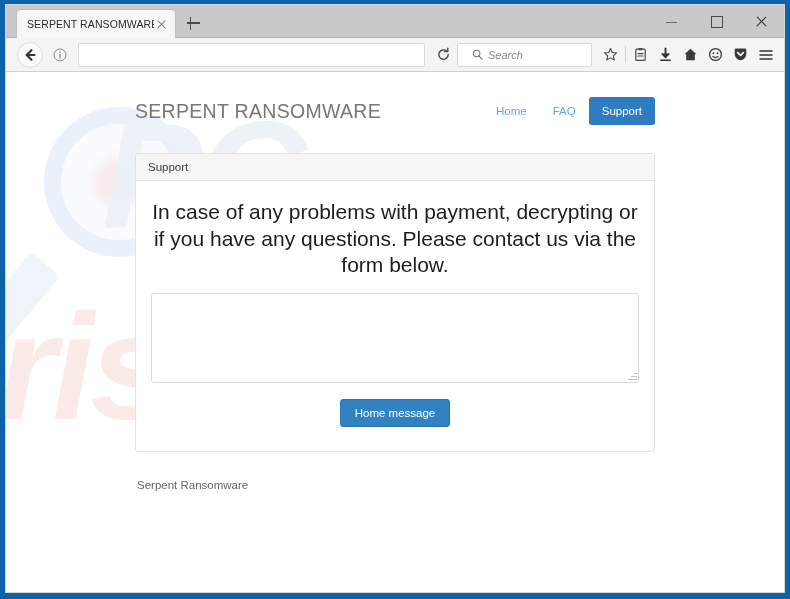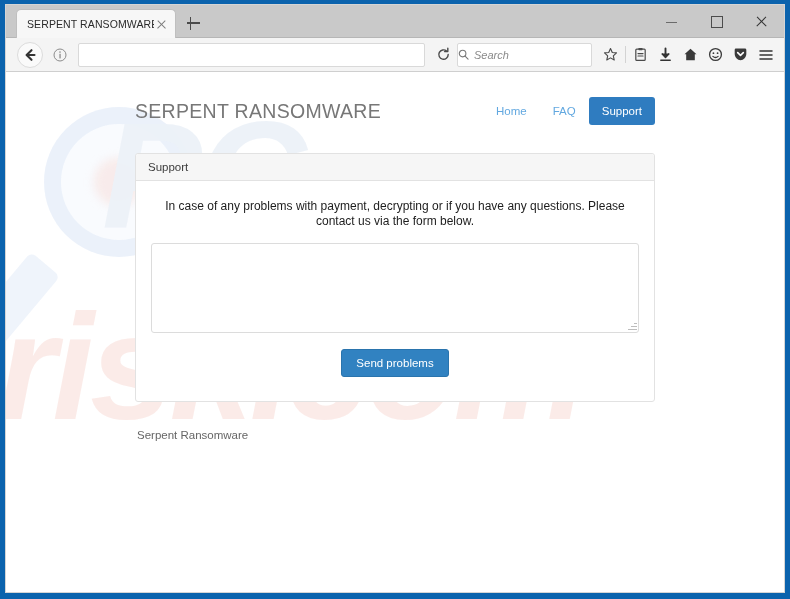--- a/index.html
+++ b/index.html
@@ -154,21 +154,21 @@
     display: flex; align-items: center; justify-content: center;
     margin-right: 2px;
   }
   #search-field {
     width: 135px;
     height: 24px;
     background: #ffffff;
     border: 1px solid #d9d9d9;
     border-radius: 2px;
     display: flex; align-items: center;
-    padding: 0 0;
+    padding: 0 14px;
     flex: 0 0 auto;
     margin-right: 6px;
   }
   #search-placeholder {
     font-size: 11px;
     font-style: italic;
     color: #8a8a8a;
     margin-left: 5px;
   }
   .tb-icon {
@@ -294,21 +294,21 @@
     border-bottom: 1px solid #e2e2e2;
     padding: 7px 12px;
     font-size: 11.5px;
     color: #3c3c3c;
     border-radius: 3px 3px 0 0;
   }
   #panel-body {
     padding: 14px 15px 24px 15px;
   }
   #support-message {
-    font-size: 12px;
+    font-size: 21px;
     color: #1d1d1d;
     text-align: center;
     line-height: 1.27;
     margin: 4px 0 14px 0;
     font-weight: 400;
   }
   #message-textarea {
     width: 100%;
     height: 90px;
     border: 1px solid #dcdcdc;
@@ -498,21 +498,21 @@
             <div id="support-message">In case of any problems with payment, decrypting or if you have any questions. Please contact us via the form below.</div>
             <div class="ta-wrap">
               <textarea id="message-textarea" placeholder="" style=""></textarea>
               <span class="ta-grip">
                   <i></i>
                   <i></i>
                   <i></i>
                 </span>
             </div>
             <div id="send-row">
-              <button id="send-button">Send problems</button>
+              <button id="send-button">Home message</button>
             </div>
           </div>
         </div>
 
         <div id="site-footer">Serpent Ransomware</div>
 
       </div>
     </div>
 
   </div>

